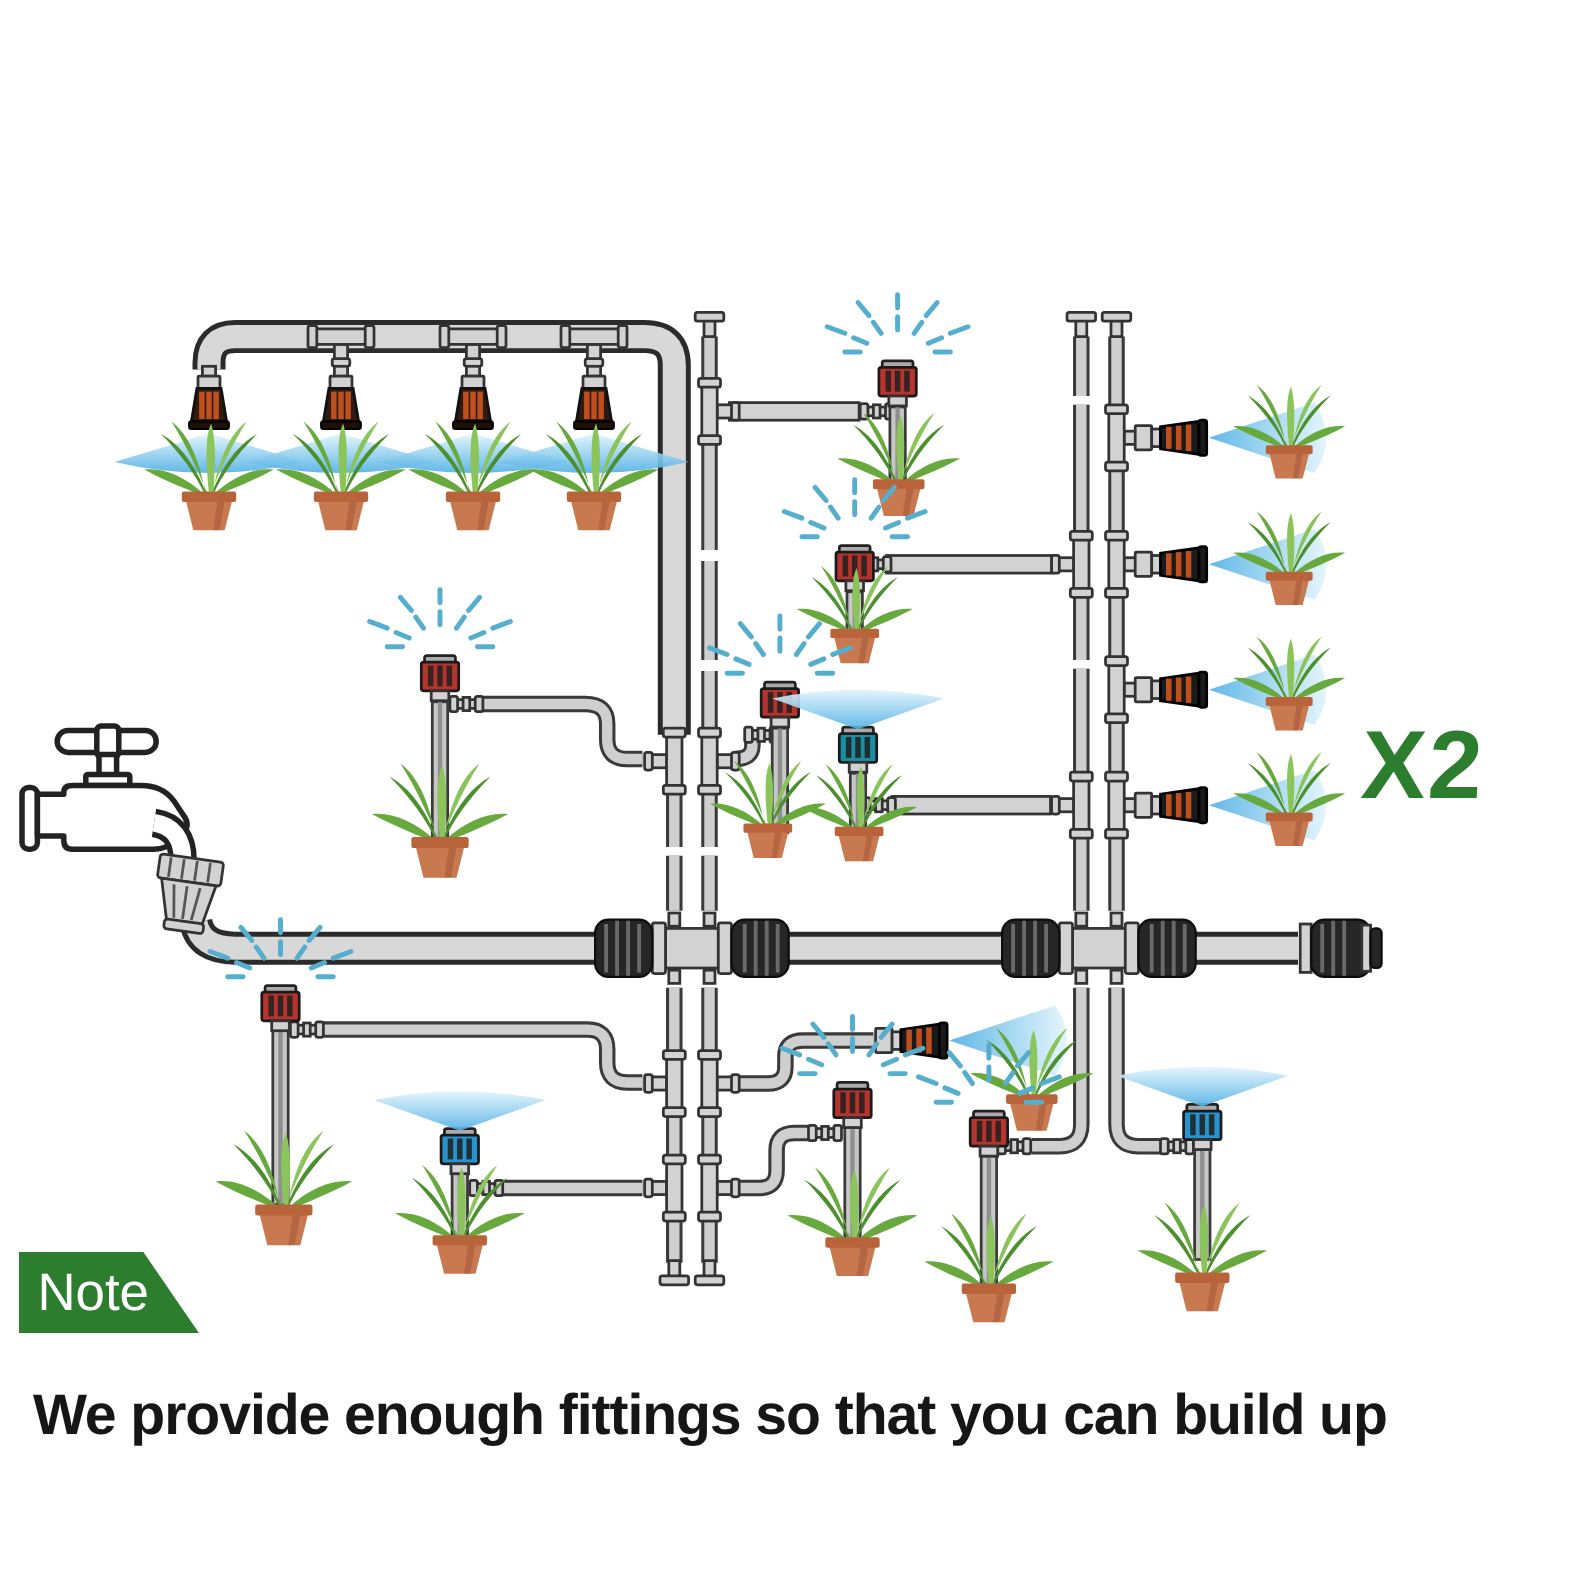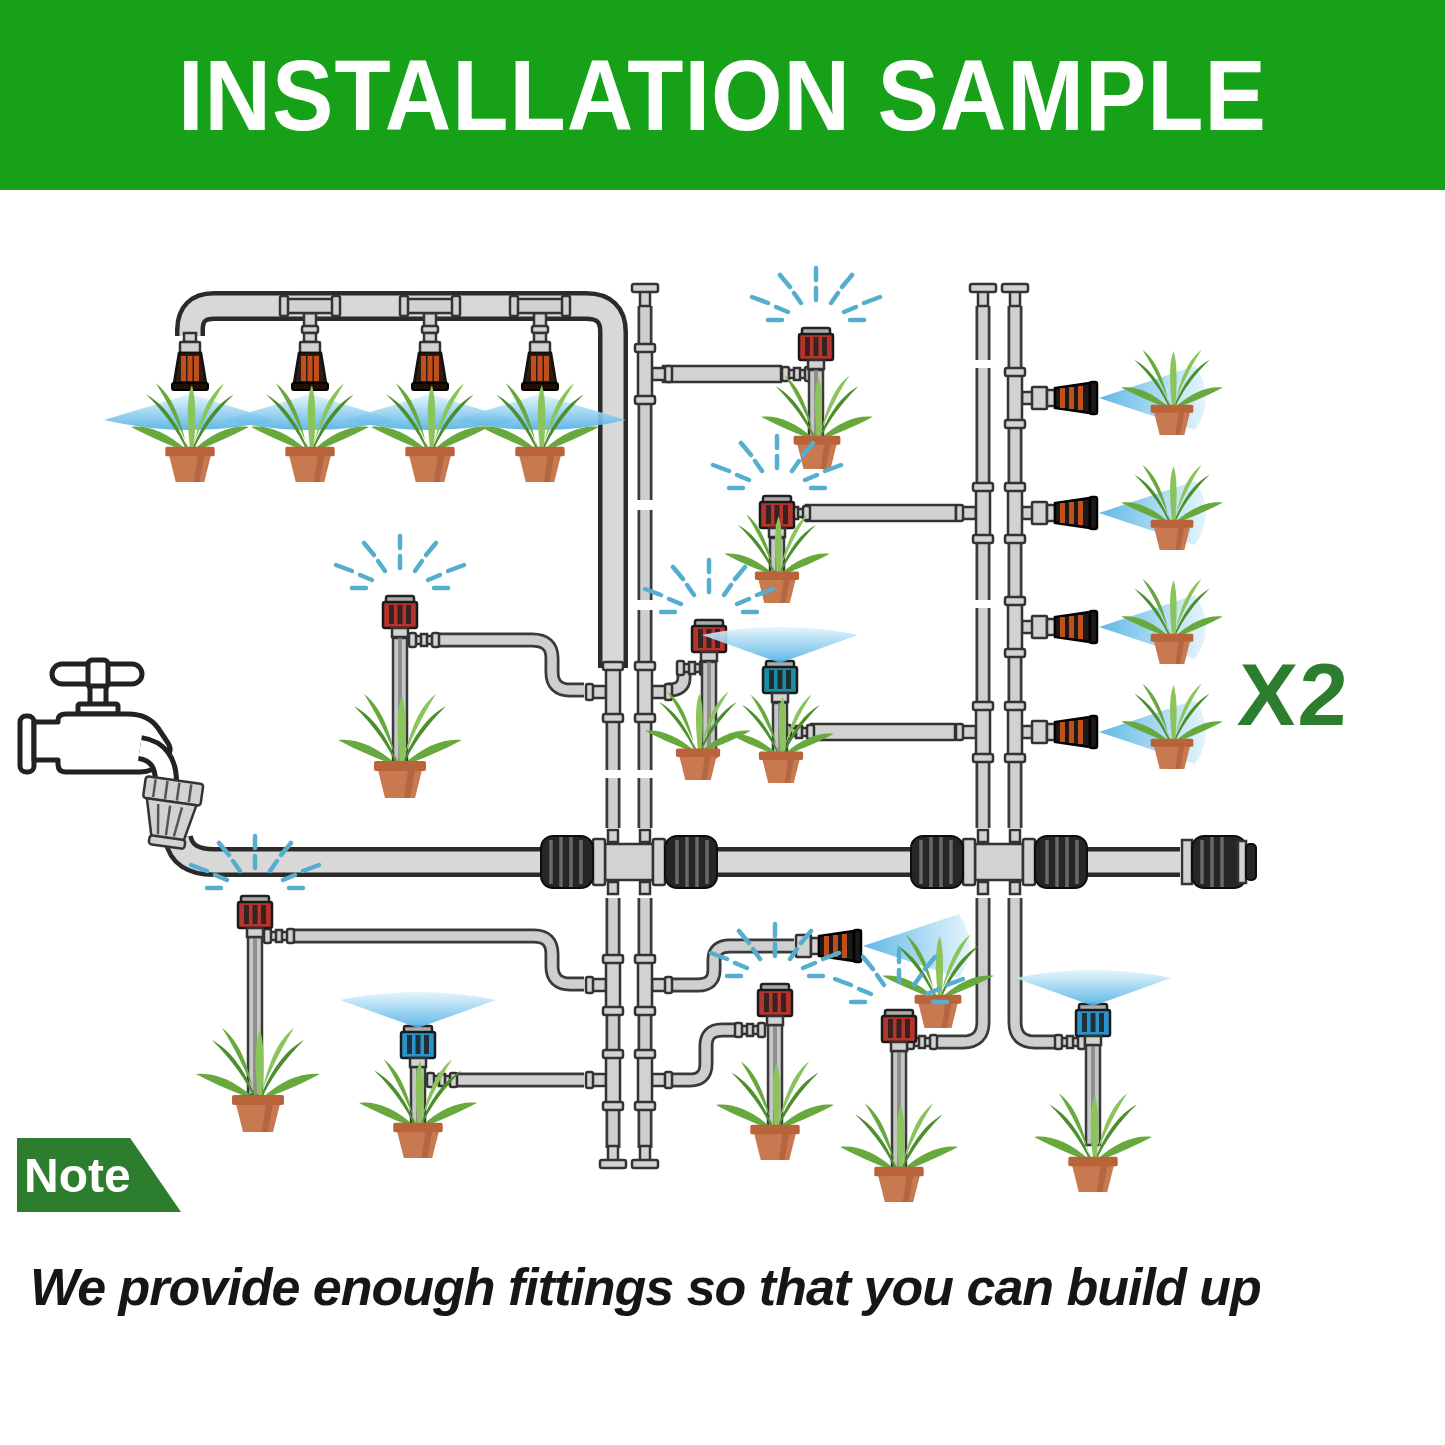--- a/index.html
+++ b/index.html
@@ -51,36 +51,33 @@
     position:absolute; left:1238px; top:644px;
     color:var(--accent-green,#2D7D2F); font-size:88px; font-weight:bold;
     transform:skewX(-3deg); letter-spacing:2px;
   }
   .note {
     position:absolute; left:17px; top:1138px; width:164px; height:74px;
     background:var(--accent-green,#2D7D2F);
     clip-path:polygon(0 0, 69% 0, 100% 100%, 0 100%);
     display:flex; align-items:center;
   }
-  .note span { color:#ffffff; font-weight:bold; font-size:48px; padding-left:7px; }
+  .note span { color:#ffffff; font-weight:normal; font-size:48px; padding-left:17px; }
   .footer {
     position:absolute; left:30px; top:1252px; width:1395px;
     color:var(--text-black,#161616); font-weight:bold; font-size:52px;
-    line-height:70px; letter-spacing:-1px; white-space:nowrap;font-style:italic;
+    line-height:70px; letter-spacing:-1px; white-space:nowrap;
   }
   .footer .hl { color:var(--accent-green,#2D7D2F); }
 </style>
 </head>
 <body>
 
 <div class="page">
 
-  <div class="header">
-    <h1>INSTALLATION SAMPLE</h1>
-  </div>
 
   <svg class="diagram" viewBox="0 0 1445 1445">
     <defs>
       <linearGradient id="gv" x1="0" y1="0" x2="0" y2="1">
         <stop offset="0" style="stop-color:var(--cone-light,#E2F4FC)"></stop>
         <stop offset="1" style="stop-color:var(--cone-deep,#4FB0E4)"></stop>
       </linearGradient>
       <linearGradient id="gu" x1="0" y1="0" x2="0" y2="1">
         <stop offset="0" style="stop-color:var(--cone-light,#E2F4FC)"></stop>
         <stop offset="1" style="stop-color:var(--cone-deep,#4FB0E4)"></stop>

